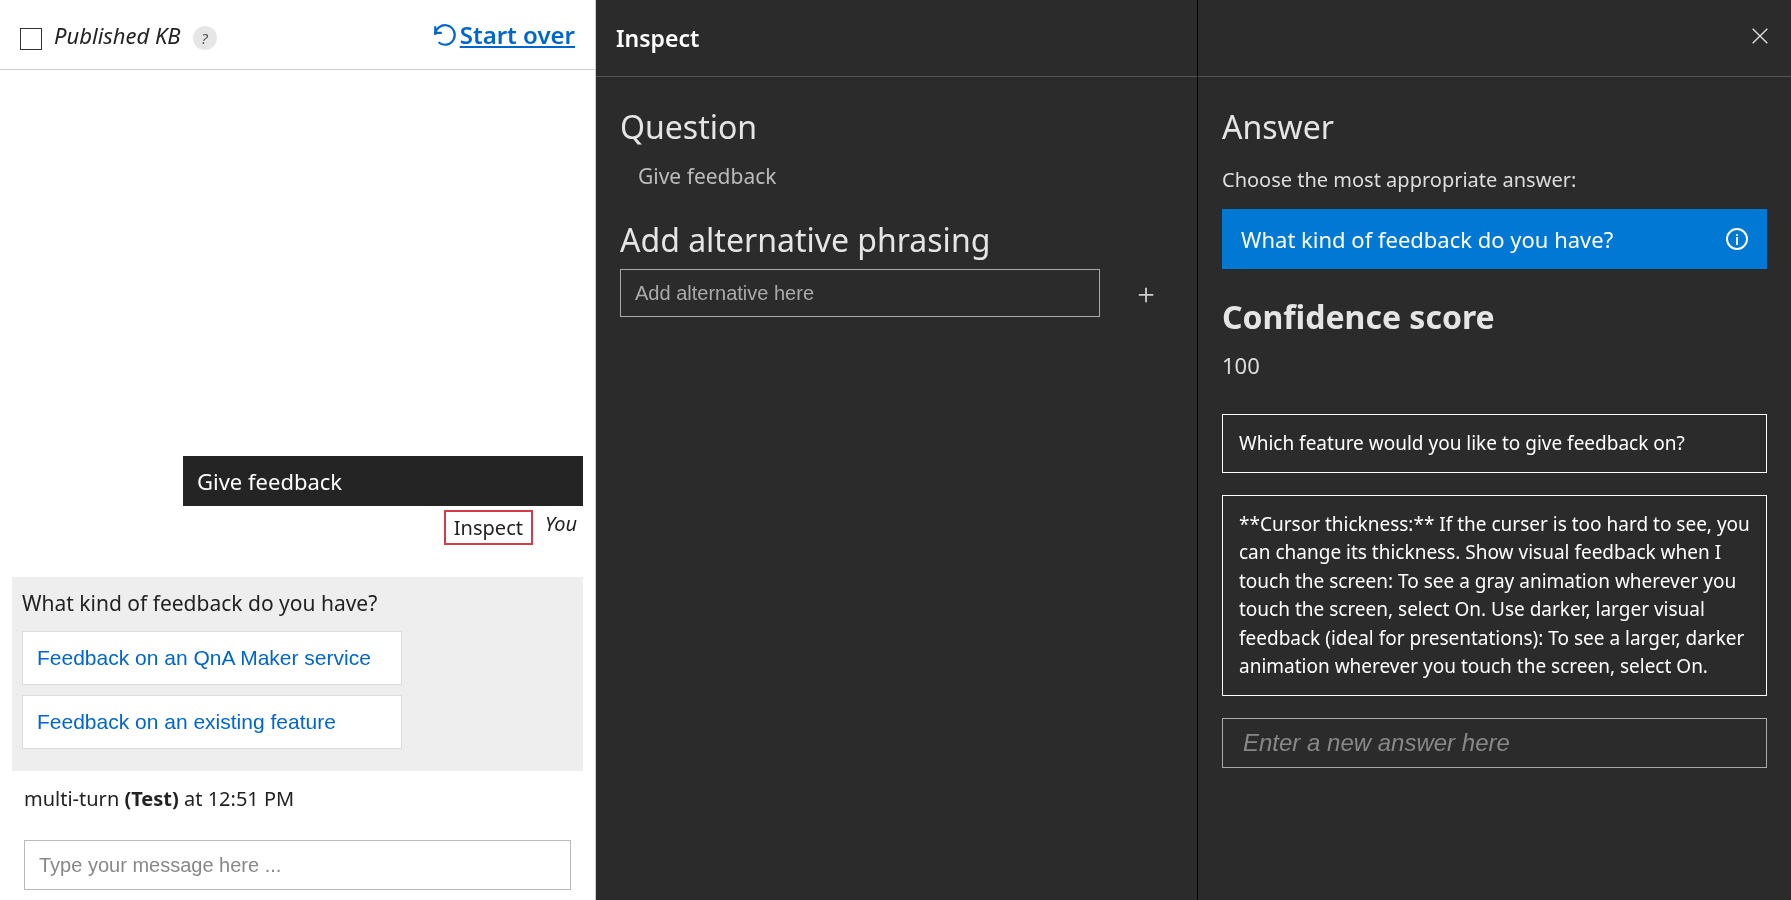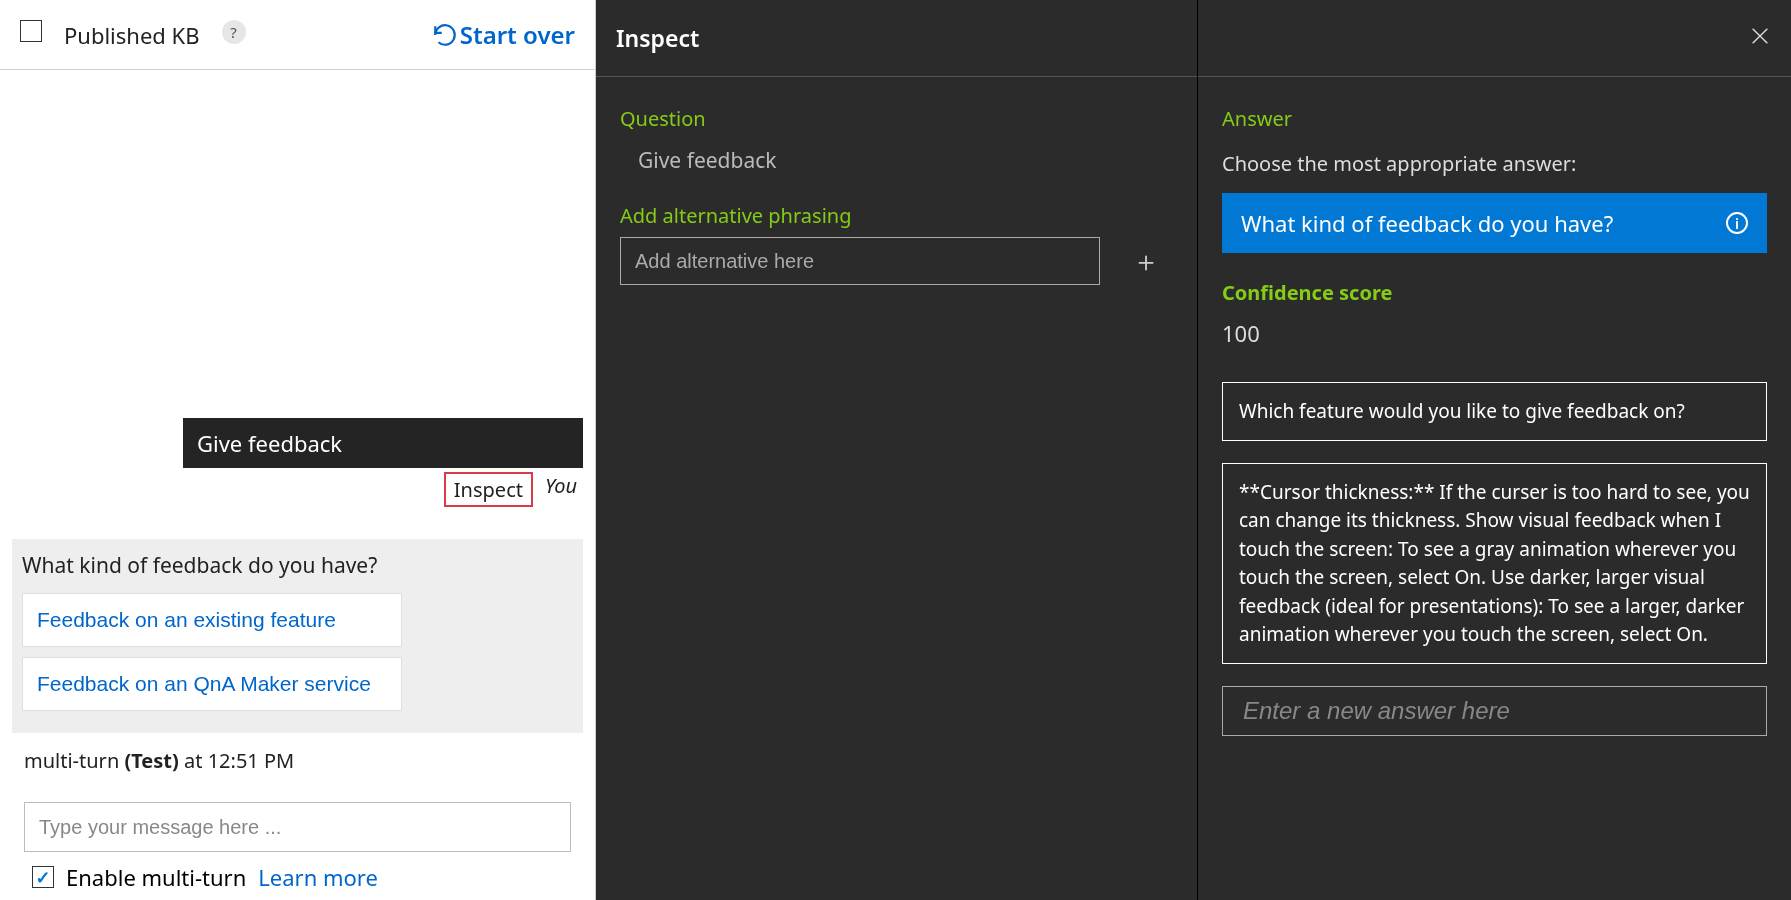--- a/index.html
+++ b/index.html
@@ -19,41 +19,42 @@
   border-right: 1px solid #ccc;
   background: #fff;
 }
 .left-header {
   display: flex;
   align-items: center;
   padding: 18px 20px;
   border-bottom: 1px solid #d0d0d0;
   justify-content: space-between;
 }
-.left-header-left { display:flex; align-items:flex-start; gap:22px; }
+.left-header-left { display:flex; align-items:flex-end; gap:12px;font-style:italic; }
 .cb {
   width: 22px; height: 22px;
   border: 1.5px solid #333;
   background:#fff;
   display:inline-block;
 }
 .cb.checked::after{
   content:"✓"; color:#0078d4; font-weight:bold; font-size:18px;
   display:block; text-align:center; line-height:20px;
 }
 .pub-label { font-size: 22px; color:#222; }
 .help-badge {
   width:24px; height:24px; border-radius:50%;
   background:#e6e6e6; color:#555; font-size:15px;
   display:inline-flex; align-items:center; justify-content:center;
 }
 .start-over {
   display:flex; align-items:center; gap:2px;
   color:#0066cc; font-size:24px; font-weight:600;
   cursor:pointer;
+  text-decoration:underline;
 }
 .refresh-svg { width:26px; height:26px; }
 .chat-area {
   flex:1; display:flex; flex-direction:column; justify-content:flex-end;
   padding: 0 12px 0 12px; overflow:hidden;
 }
 .user-msg-row { display:flex; justify-content:flex-end; margin-bottom:4px; }
 .user-msg {
   background:#242424; color:#fff; padding:10px 14px; font-size:22px;
   min-width:400px;
@@ -87,21 +88,21 @@
   background:#2b2b2b; color:#fff;
 }
 .mid-panel { width:602px; border-right:1px solid #000; }
 .right-panel { flex:1; position:relative; }
 .dark-header {
   padding:22px 20px; font-size:23px; font-weight:600;
   border-bottom:1px solid #555;
   display:flex; align-items:center; justify-content:space-between;
 }
 .close-x { cursor:pointer; }
-.section-title { font-size:20px; font-weight:400; color:#84cc16; }
+.section-title { font-size:32px; font-weight:400; color:#e5e5e5; }
 .section-title.bold { font-weight:700; }
 .mid-content, .right-content { padding:28px 24px; }
 .subtle { color:#bbb; font-size:21px; }
 .q-text { padding:14px 18px 28px 18px; }
 .alt-row { display:flex; align-items:center; gap:32px; margin-top:8px;}
 .alt-input {
   flex:0 0 480px; height:48px; background:transparent;
   border:1px solid #aaa; color:#fff; font-size:20px; padding:0 14px;
 }
 .alt-input::placeholder { color:#aaa; font-style:normal; }
@@ -151,35 +152,30 @@
     <div class="user-msg-row">
       <div class="user-msg">Give feedback</div>
     </div>
     <div class="meta-row">
       <span class="inspect-link">Inspect</span>
       <span class="you-label">You</span>
     </div>
 
     <div class="bot-block">
       <div class="bot-text">What kind of feedback do you have?</div>
+      <button class="option-btn">Feedback on an QnA Maker service</button>
       <button class="option-btn">Feedback on an existing feature</button>
-      <button class="option-btn">Feedback on an QnA Maker service</button>
     </div>
 
     <div class="timestamp">
       <span>multi-turn </span><b>(Test)</b><span> at 12:51 PM</span>
     </div>
 
     <input class="msg-input" placeholder="Type your message here ..." style="">
 
-    <div class="multi-turn-row">
-      <span class="cb checked"></span>
-      <span>Enable multi-turn</span>
-      <span class="learn-link">Learn more</span>
-    </div>
   </div>
 </div>
 
 <div class="mid-panel">
   <div class="dark-header">
     <span>Inspect</span>
   </div>
   <div class="mid-content">
     <div class="section-title">Question</div>
     <div class="q-text subtle">Give feedback</div>

